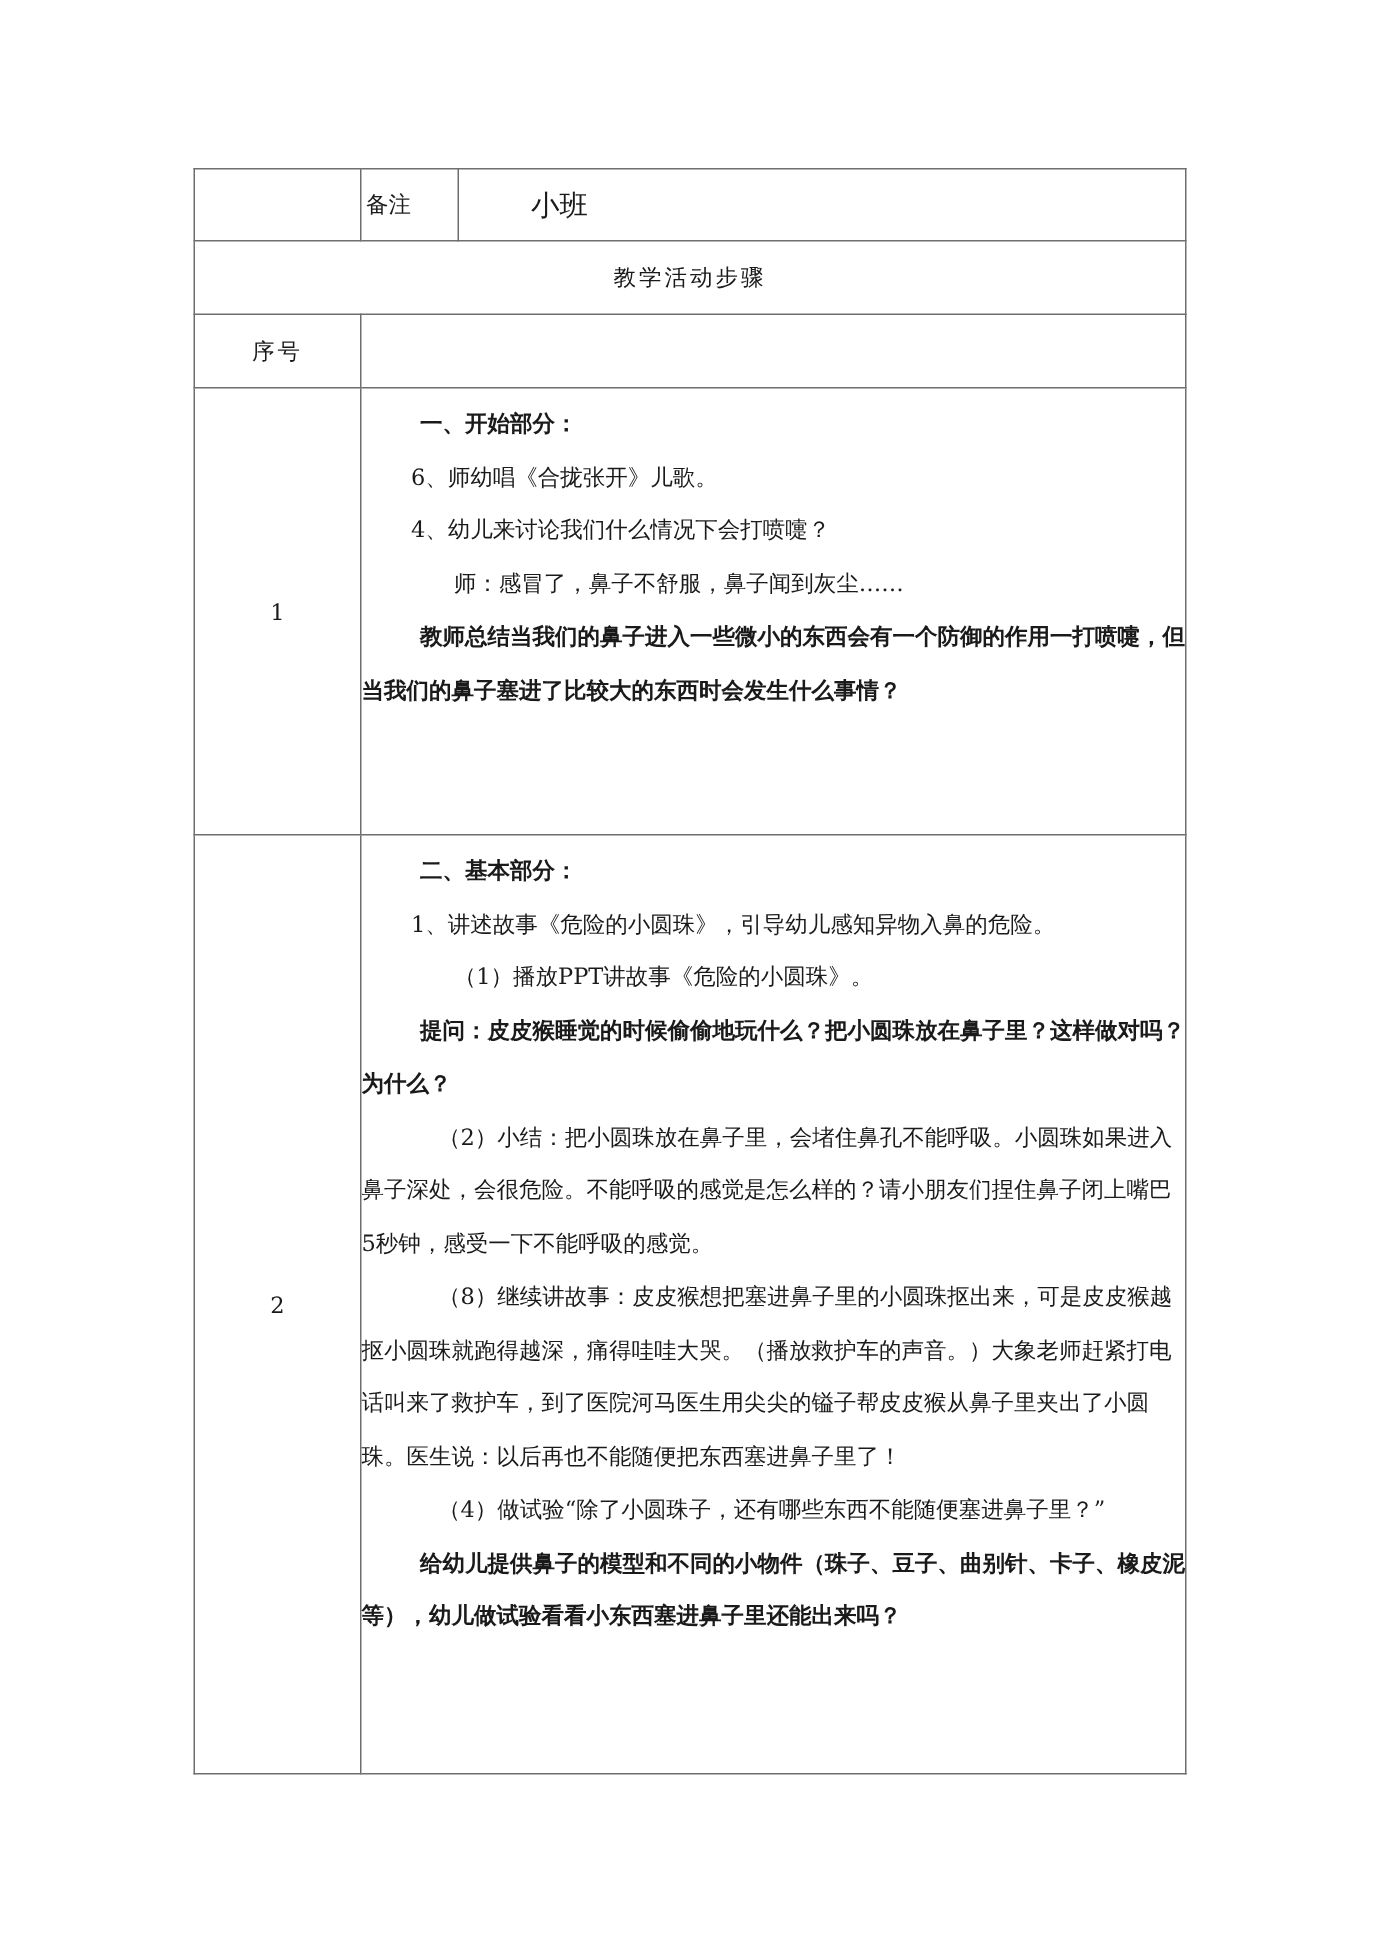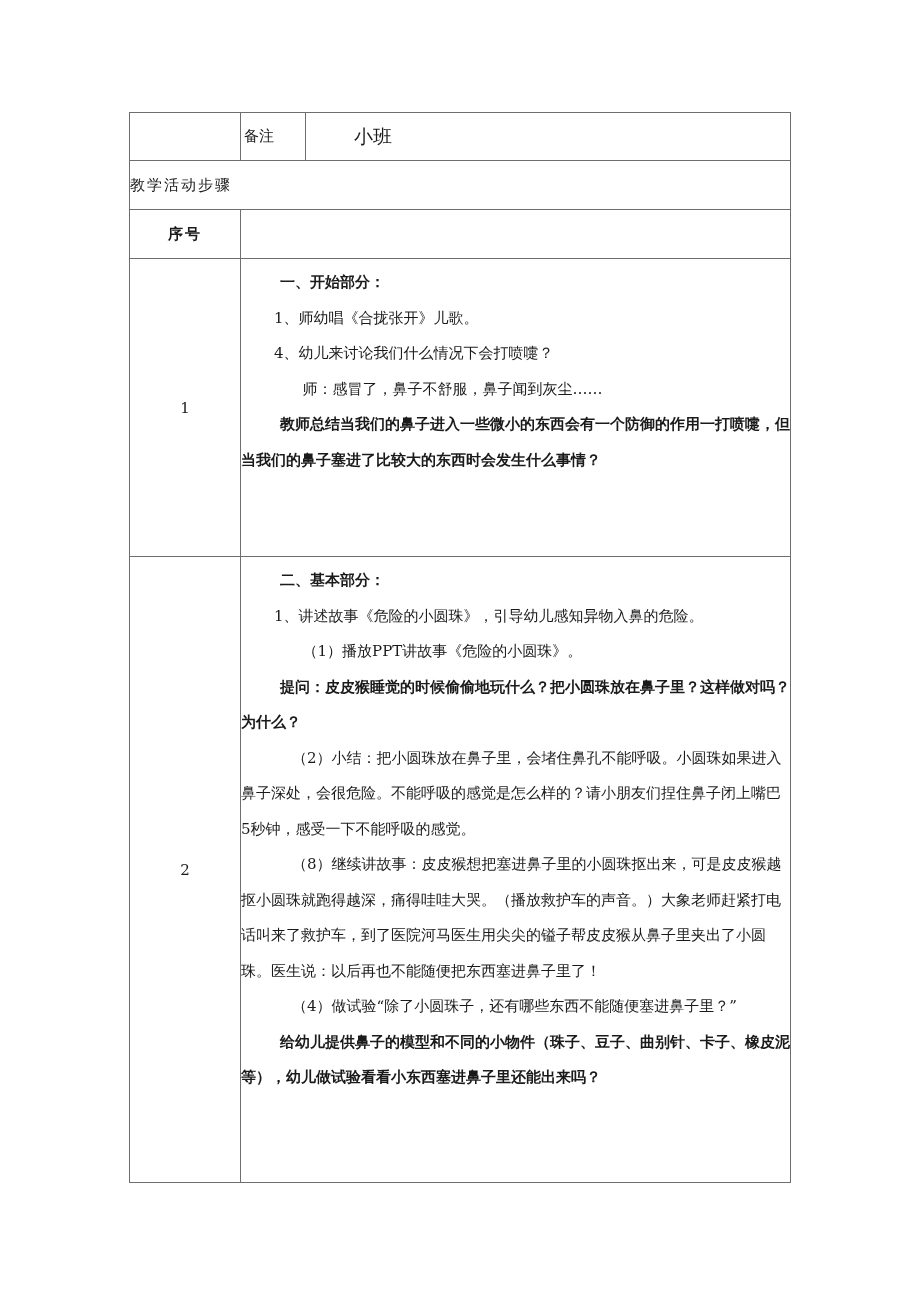--- a/index.html
+++ b/index.html
@@ -2,22 +2,22 @@
 <html><head>
 <meta charset="utf-8">
 <style>
   html, body { margin: 0; padding: 0; background: #ffffff; }
   body { width: 920px; height: 1301px; position: relative; font-family: "DejaVu Serif", "Liberation Serif", serif; color: #1a1a1a; }
   .tbl { position: absolute; left: 129px; top: 112px; width: 661px; border-collapse: collapse; table-layout: fixed; }
   .tbl td { border: 1.5px solid #6e6e6e; padding: 0; vertical-align: middle; }
   .r-head td { height: 47px; }
   .remark-label { font-size: 15px; padding-left: 3px !important; margin-top: 24px; }
   .remark-value { font-size: 19px; padding-left: 48px !important; font-family: "DejaVu Sans", "Liberation Sans", sans-serif; margin-top: 28px; }
-  .r-title td { height: 48px; font-size: 15px; letter-spacing: 2px; margin-top: 20px; }
-  .r-seq td { height: 48px; font-weight: bold; }
+  .r-title td { height: 48px; text-align: center; font-size: 15px; letter-spacing: 2px; margin-top: 20px; }
+  .r-seq td { height: 48px; }
   .seq-label { text-align: center; font-size: 15px; letter-spacing: 2px; }
   .num-cell { text-align: center; font-size: 15px; }
   .body-cell { vertical-align: top !important; font-size: 15px; line-height: 35.5px; padding: 6px 0 4px 0 !important; }
   .body-cell p { margin: 0; }
   .ind1 { text-indent: 2.6em; font-weight: bold; }
   .ind3 { text-indent: 3em; }
   .r1 td { height: 287px; }
   .r2 td { height: 615px; }
 </style>
 </head>
@@ -39,21 +39,21 @@
     <td colspan="3">教学活动步骤</td>
   </tr>
   <tr class="r-seq">
     <td class="seq-label">序号</td>
     <td colspan="2"></td>
   </tr>
   <tr class="r1">
     <td class="num-cell">1</td>
     <td colspan="2" class="body-cell">
       <p class="ind1">一、开始部分：</p>
-      <p class="ind3" style="text-indent:2.2em">1、师幼唱《合拢张开》儿歌。</p>
+      <p class="ind3" style="text-indent:2.2em">6、师幼唱《合拢张开》儿歌。</p>
       <p style="text-indent:2.2em">4、幼儿来讨论我们什么情况下会打喷嚏？</p>
       <p style="text-indent:4.1em">师：感冒了，鼻子不舒服，鼻子闻到灰尘……</p>
       <p class="ind1">教师总结当我们的鼻子进入一些微小的东西会有一个防御的作用一打喷嚏，但当我们的鼻子塞进了比较大的东西时会发生什么事情？</p>
     </td>
   </tr>
   <tr class="r2">
     <td class="num-cell">2</td>
     <td colspan="2" class="body-cell">
       <p class="ind1">二、基本部分：</p>
       <p style="text-indent:2.2em">1、讲述故事《危险的小圆珠》，引导幼儿感知异物入鼻的危险。</p>

